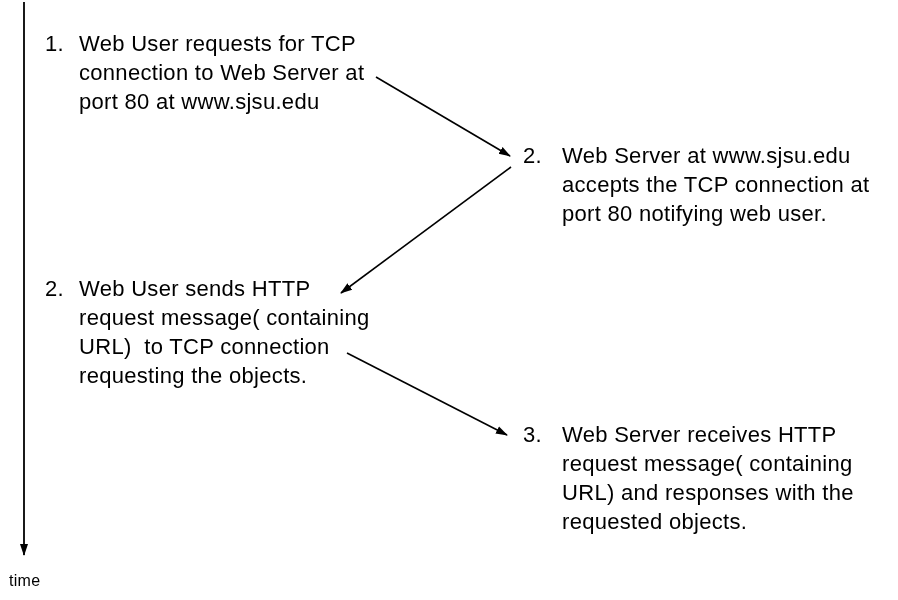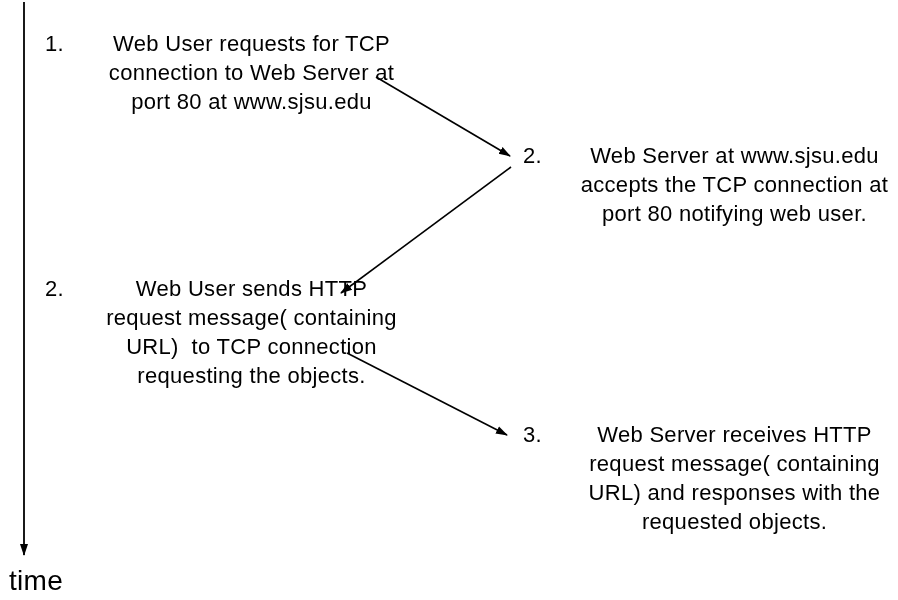--- a/index.html
+++ b/index.html
@@ -35,27 +35,26 @@
     flex: 0 0 auto;
     display: inline-block;
   }
   .step.left  { left: 45px; }
   .step.right { left: 523px; }
   .step.left  .num { width: 34px; }
   .step.right .num { width: 39px; }
   .step .text {
     white-space: pre-wrap;
     width: 345px;
-    text-align: center;
   }
   #time-label {
     position: absolute;
     left: 9px;
     top: 566px;
-    font-size: 28px;
+    font-size: 16px;
     line-height: 29px;
     letter-spacing: 0.3px;
   }
 </style>
 </head>
 <body>
 
 <div id="canvas">
 
   <svg id="arrow-layer" viewBox="0 0 898 600" xmlns="http://www.w3.org/2000/svg">

